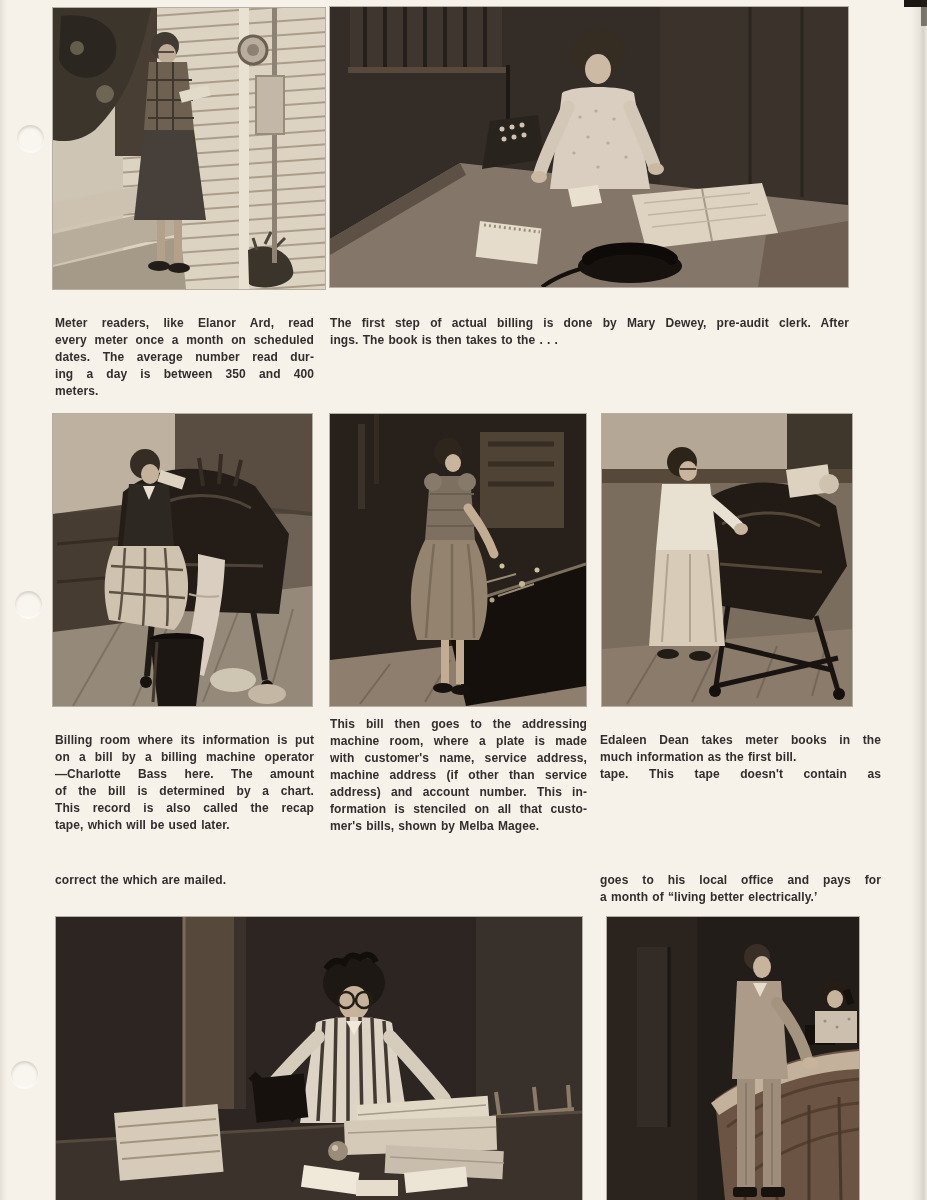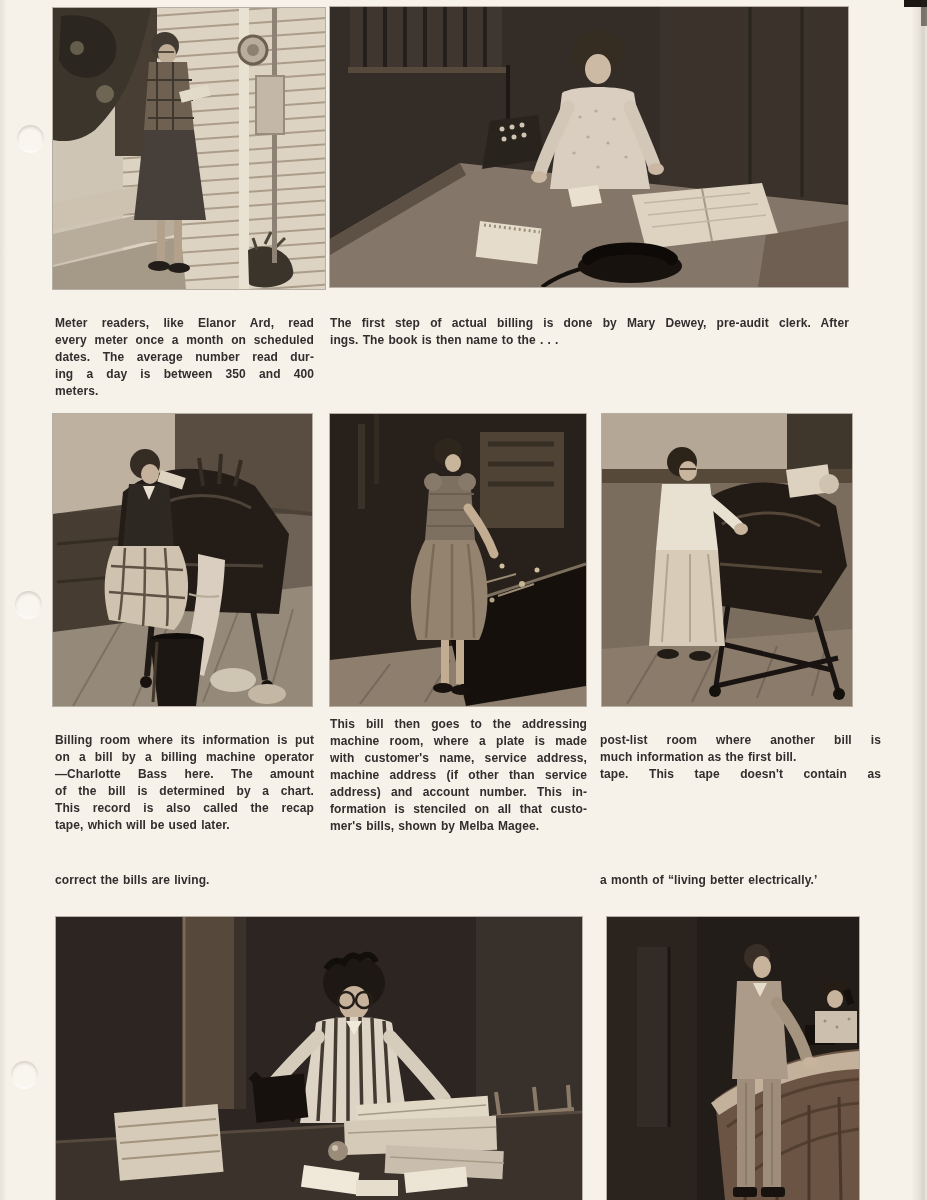--- a/index.html
+++ b/index.html
@@ -139,21 +139,21 @@
 <div class="cap" style="left:55px;top:299px;width:259px;">
   <div class="cl">Meter readers, like Elanor Ard, read</div>
   <div class="cl">every meter once a month on scheduled</div>
   <div class="cl">dates.  The average number read dur-</div>
   <div class="cl">ing a day is between 350 and 400</div>
   <div class="cl last">meters.</div>
 </div>
 
 <div class="cap" style="left:330px;top:299px;width:519px;">
   <div class="cl">The first step of actual billing is done by Mary Dewey, pre-audit clerk.  After</div>
-  <div class="cl last">ings.  The book is then name to the . . .</div>
+  <div class="cl last">ings.  The book is then takes to the . . .</div>
 </div>
 
 <div class="photo" style="left:53px;top:414px;width:259px;height:292px;" aria-label="Charlotte Bass operating a billing machine in the billing room">
 <svg viewBox="0 0 259 292">
   <rect width="259" height="292" fill="#6e6156"></rect>
   <polygon points="0,0 122,0 122,86 0,102" fill="#bfb1a0"></polygon>
   <rect x="122" y="0" width="137" height="100" fill="#594d42"></rect>
   <path d="M0,102 L122,86 L259,100" stroke="#4c4238" stroke-width="4" fill="none"></path>
   <polygon points="0,202 259,172 259,292 0,292" fill="#95897a"></polygon>
   <path d="M20,292 L70,205 M80,292 L120,200 M150,288 L185,198 M215,286 L240,195" stroke="#7d7163" stroke-width="2"></path>
@@ -256,30 +256,31 @@
   <div class="cl">This bill then goes to the addressing</div>
   <div class="cl">machine room, where a plate is made</div>
   <div class="cl">with customer's name, service address,</div>
   <div class="cl">machine address (if other than service</div>
   <div class="cl">address) and account number.  This in-</div>
   <div class="cl">formation is stenciled on all that custo-</div>
   <div class="cl last">mer's bills, shown by Melba Magee.</div>
 </div>
 
 <div class="cap" style="left:600px;top:716px;width:281px;">
-  <div class="cl">post-list room where another bill is</div>
+  <div class="cl">Edaleen Dean takes meter books in the</div>
   <div class="cl last">much information as the first bill.</div>
   <div class="cl">tape.  This tape doesn't contain as</div>
 </div>
 
 <div class="cap" style="left:55px;top:856px;width:529px;">
-  <div class="cl last">correct the bills are living.</div>
+  <div class="cl last">correct the which are mailed.</div>
 </div>
 
 <div class="cap" style="left:600px;top:856px;width:281px;">
+  <div class="cl">goes to his local office and pays for</div>
   <div class="cl last">a month of “living better electrically.’</div>
 </div>
 
 <div class="photo" style="left:56px;top:917px;width:526px;height:283px;" aria-label="Iris Raborn at a desk checking stacks of bills and recap tape">
 <svg viewBox="0 0 526 283">
   <rect width="526" height="283" fill="#2c2521"></rect>
   <rect x="128" y="0" width="62" height="192" fill="#56483b"></rect>
   <rect x="178" y="0" width="12" height="192" fill="#3a322a"></rect>
   <path d="M128,0 V192" stroke="#7b6a59" stroke-width="3"></path>
   <rect x="420" y="0" width="106" height="205" fill="#38302a"></rect>

